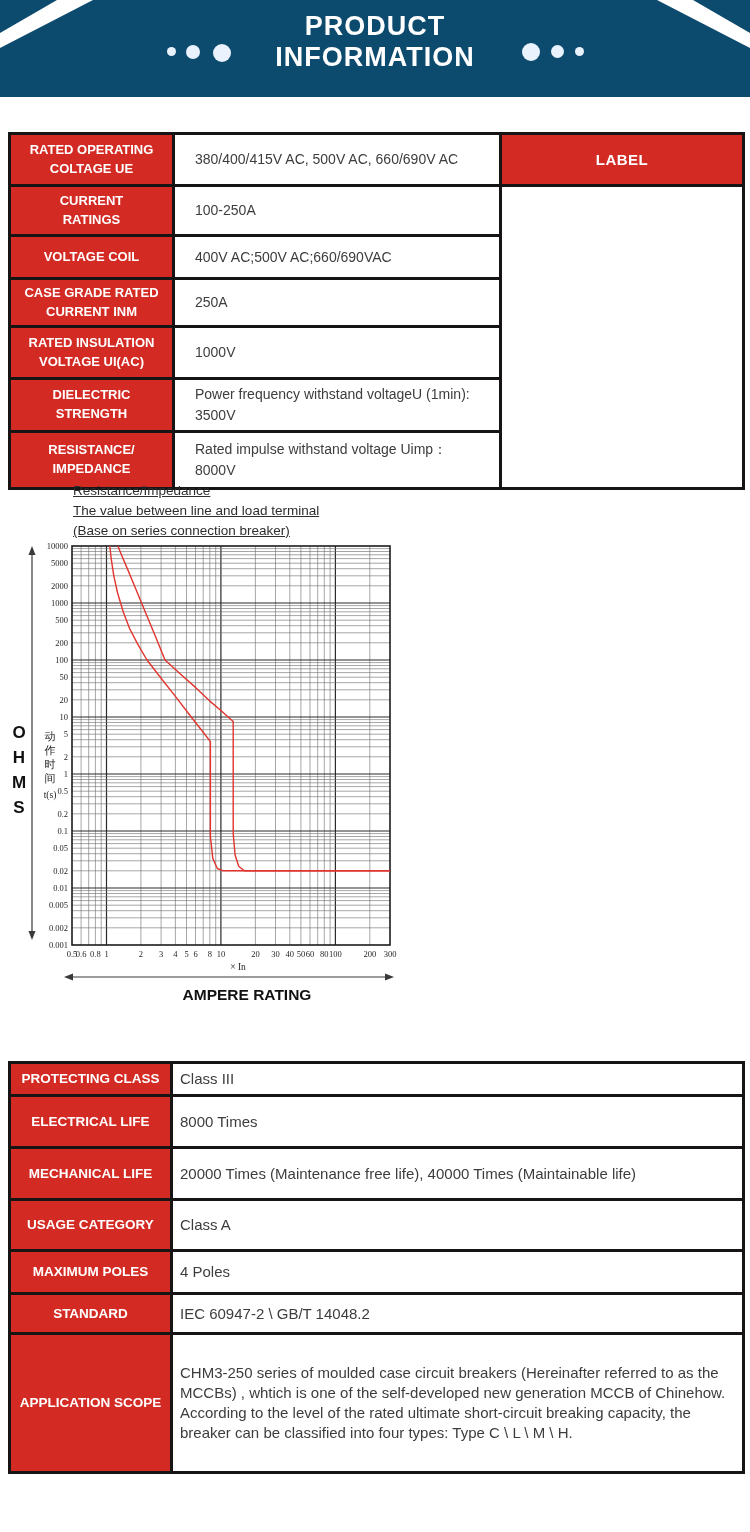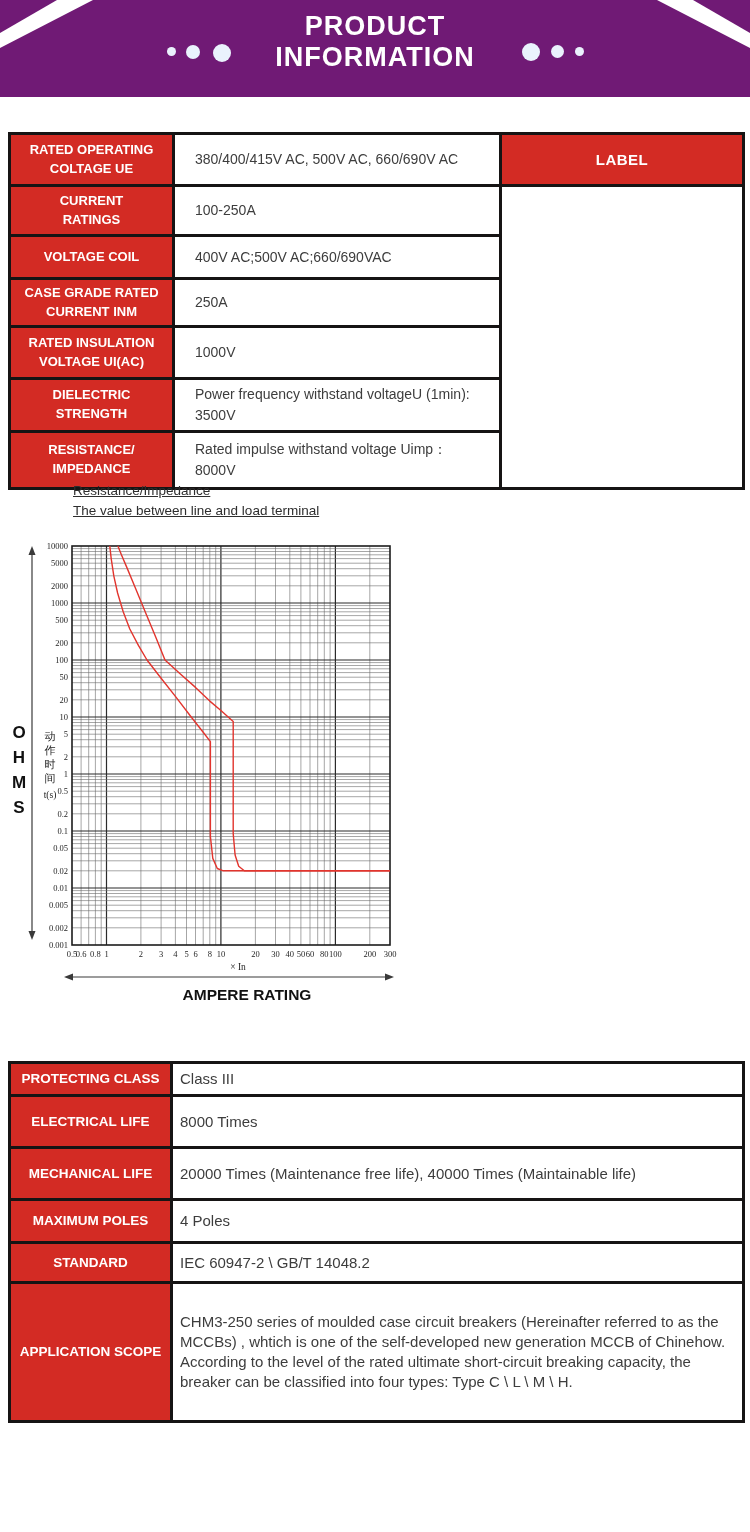--- a/index.html
+++ b/index.html
@@ -1,19 +1,19 @@
 <!DOCTYPE html>
 <html><head>
 <meta charset="utf-8">
 <style>
   html,body{margin:0;padding:0;background:#fff;}
   #page{position:relative;width:750px;height:1532px;background:#fff;overflow:hidden;
         font-family:"Liberation Sans",sans-serif;}
   
-  .banner{position:absolute;left:0;top:0;width:750px;height:97px;background:#701a75;overflow:hidden;}
+  .banner{position:absolute;left:0;top:0;width:750px;height:97px;background:#0c4a6e;overflow:hidden;}
   .banner svg{position:absolute;left:0;top:0;}
   .banner-title{position:absolute;left:0;top:11px;width:100%;text-align:center;color:#ffffff;
         font-weight:bold;font-size:27px;line-height:31px;letter-spacing:1px;}
   .dot{position:absolute;border-radius:50%;background:#eaf2fd;}
   
   table{border-collapse:collapse;position:absolute;table-layout:fixed;margin-top:20px;}
   td{border:3px solid #161414;vertical-align:middle;}
   .red{background:#d32b24;color:#ffffff;font-weight:bold;text-align:center;
        white-space:pre-line;font-size:13px;line-height:1.45;}
   .label-head{font-size:15px;letter-spacing:0.5px;}
@@ -99,20 +99,21 @@
 IMPEDANCE</td>
       <td class="val">Rated impulse withstand voltage Uimp：
 8000V</td>
     </tr>
   </tbody>
     </table>
 
   <div class="chart-caption">
     <div>Resistance/Impedance</div>
     <div>The value between line and load terminal</div>
+    <div>(Base on series connection breaker)</div>
   </div>
 
   <svg id="chart-svg" width="470" height="472">
       <line x1="81.1" y1="6" x2="81.1" y2="405" stroke="#6a6a6a" stroke-width="0.6"></line>
       <line x1="88.7" y1="6" x2="88.7" y2="405" stroke="#6a6a6a" stroke-width="0.6"></line>
       <line x1="95.4" y1="6" x2="95.4" y2="405" stroke="#6a6a6a" stroke-width="0.6"></line>
       <line x1="101.2" y1="6" x2="101.2" y2="405" stroke="#6a6a6a" stroke-width="0.6"></line>
       <line x1="106.5" y1="6" x2="106.5" y2="405" stroke="#2b2b2b" stroke-width="1.2"></line>
       <line x1="140.9" y1="6" x2="140.9" y2="405" stroke="#6a6a6a" stroke-width="0.6"></line>
       <line x1="161.1" y1="6" x2="161.1" y2="405" stroke="#6a6a6a" stroke-width="0.6"></line>
@@ -270,20 +271,24 @@
       <td class="val">Class III</td>
     </tr>
     <tr style="height:52px">
       <td class="red">ELECTRICAL LIFE</td>
       <td class="val">8000 Times</td>
     </tr>
     <tr style="height:52px">
       <td class="red">MECHANICAL LIFE</td>
       <td class="val">20000 Times (Maintenance free life), 40000 Times (Maintainable life)</td>
     </tr>
+    <tr style="height:51px">
+      <td class="red">USAGE CATEGORY</td>
+      <td class="val">Class A</td>
+    </tr>
     <tr style="height:43px">
       <td class="red">MAXIMUM POLES</td>
       <td class="val">4 Poles</td>
     </tr>
     <tr style="height:40px">
       <td class="red">STANDARD</td>
       <td class="val">IEC 60947-2 \ GB/T 14048.2</td>
     </tr>
     <tr style="height:139px">
       <td class="red">APPLICATION SCOPE</td>

